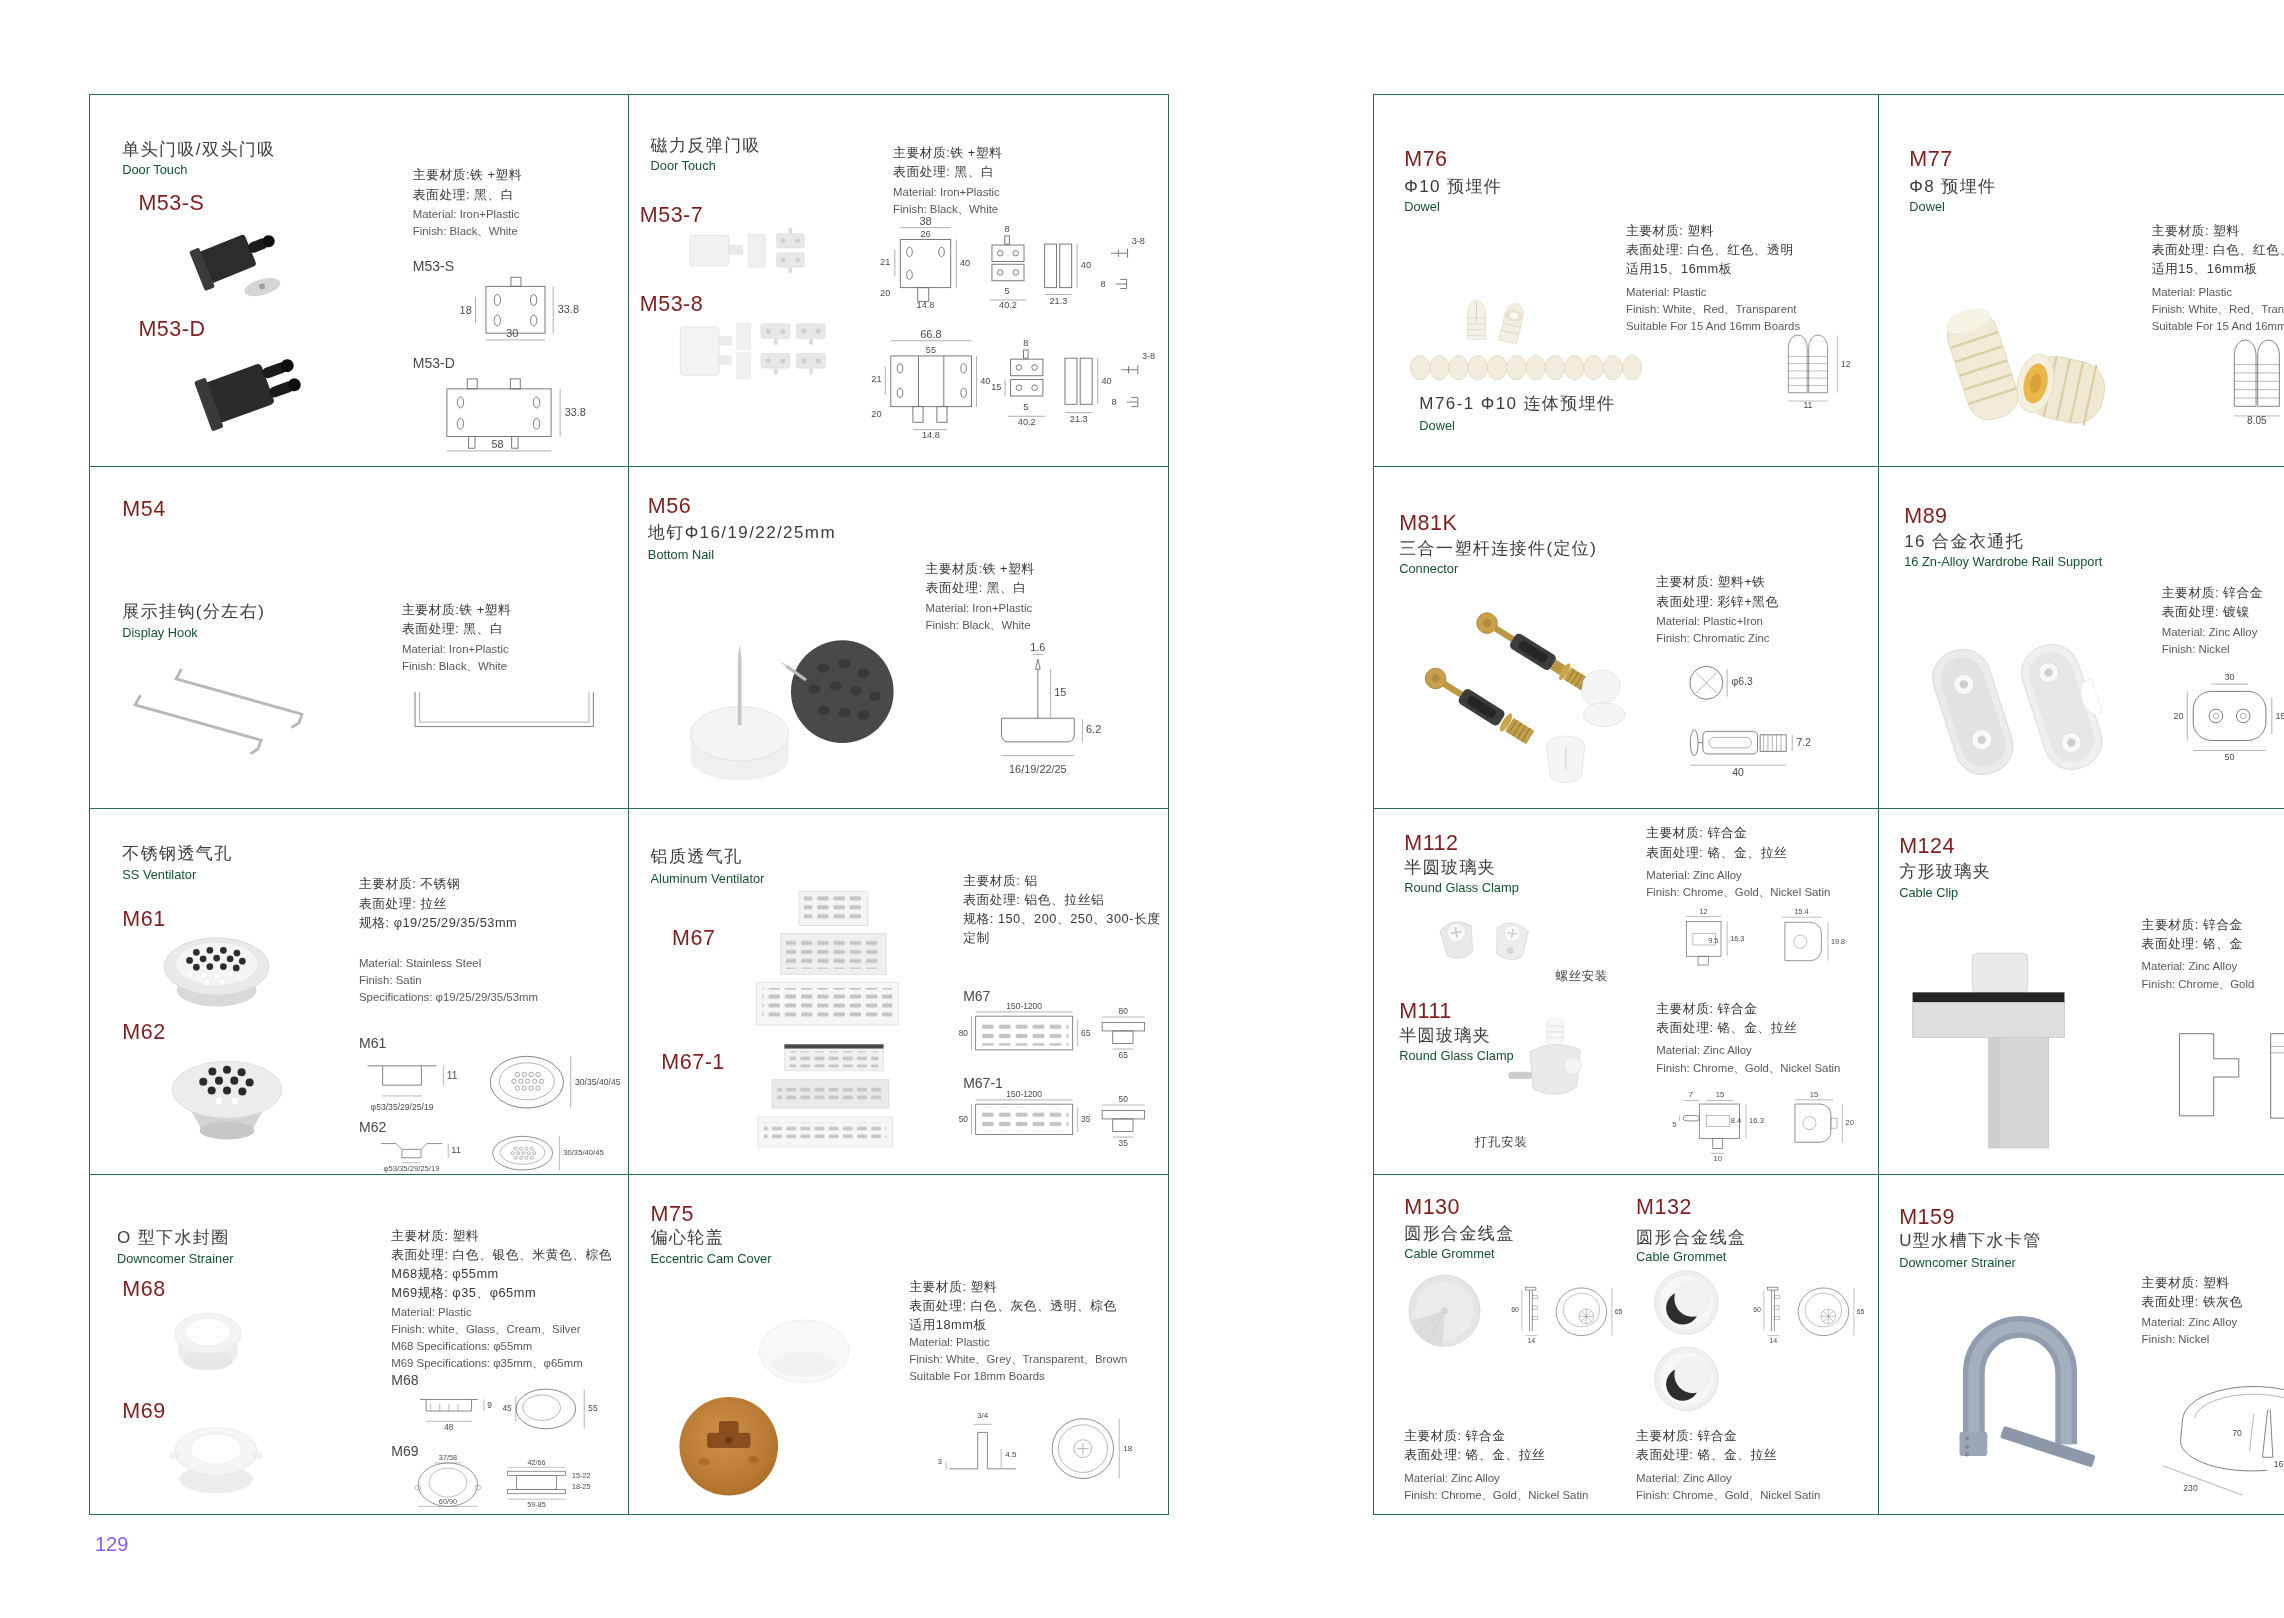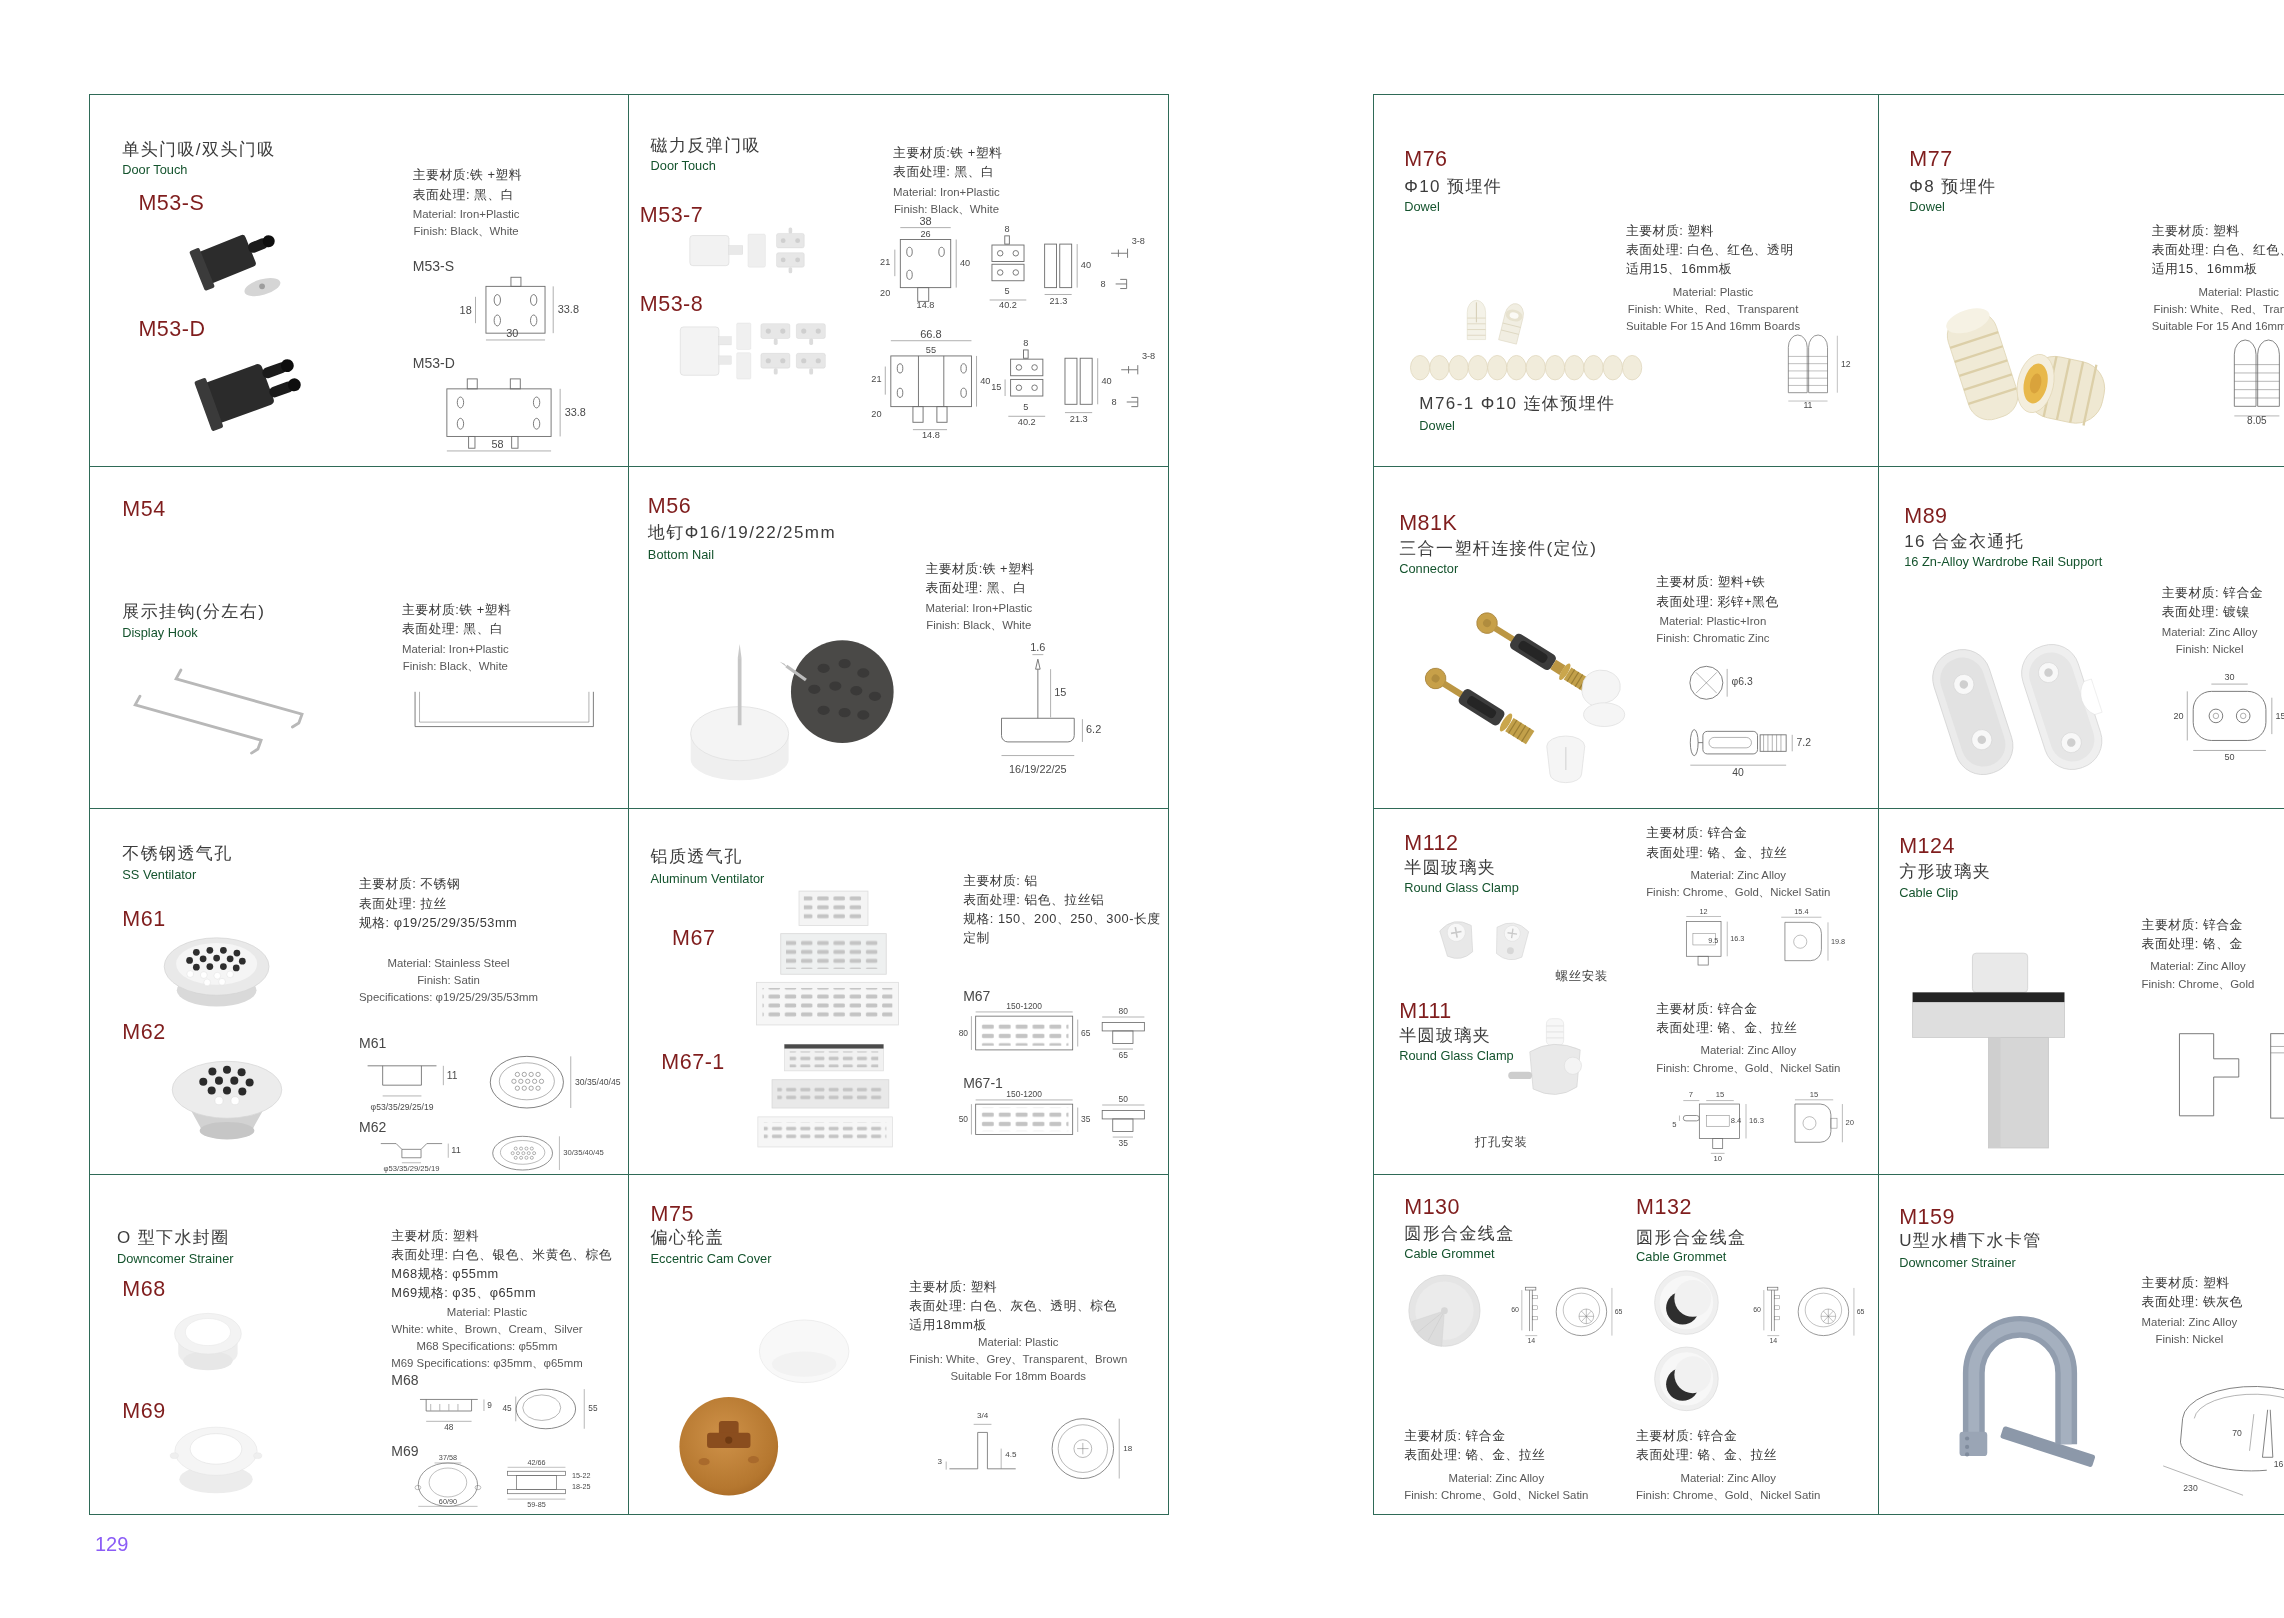--- a/index.html
+++ b/index.html
@@ -9,21 +9,21 @@
   .cell{position:relative;border-right:0.9px solid #2f6a57;border-bottom:0.9px solid #2f6a57;overflow:hidden;}
   .cell:nth-child(2n){border-right:none;}
   .cell:nth-last-child(-n+2){border-bottom:none;}
   .tcn{font-size:17px;color:#3c3c3c;letter-spacing:1.4px;}
   .ten{font-size:12.8px;color:#14532d;}
   .code{font-size:21.5px;color:#7f1d1d;letter-spacing:0.5px;}
   .dl{font-size:14px;color:#474747;}
   .note{font-size:12.3px;color:#3c3c3c;letter-spacing:0.9px;}
   .specs{line-height:1.5;}
   .scn{font-size:12.8px;color:#393939;letter-spacing:0.5px;}
-  .sen{font-size:11.4px;color:#585858;text-align:center;}
+  .sen{font-size:11.4px;color:#585858;}
   .pageno{font-size:20px;color:#8b5cf6;}
   svg{overflow:visible;}
   svg text{font-size:24px;fill:#4a4a4a;font-family:"Liberation Sans","DejaVu Sans",sans-serif;}
   svg text.s{font-size:20px;}
   .ln{stroke:#6e6e6e;stroke-width:2;fill:none;}
   .dm{stroke:#8a8a8a;stroke-width:1.5;fill:none;}
 </style>
 </head>
 <body>
 
@@ -518,21 +518,21 @@
       <ellipse cx="180" cy="112" rx="88" ry="52" fill="#ffffff" stroke="#e0e0e0" stroke-width="2"></ellipse>
     </svg>
     <div class="abs specs" style="left:56%;top:15%">
       <div class="scn">主要材质: 塑料</div>
       <div class="scn">表面处理: 白色、银色、米黄色、棕色</div>
       <div class="scn">M68规格: φ55mm</div>
       <div class="scn">M69规格: φ35、φ65mm</div>
     </div>
     <div class="abs specs" style="left:56%;top:38%">
       <div class="sen">Material: Plastic</div>
-      <div class="sen">White: white、Brown、Cream、Silver</div>
+      <div class="sen">Finish: white、Glass、Cream、Silver</div>
       <div class="sen">M68 Specifications: φ55mm</div>
       <div class="sen">M69 Specifications: φ35mm、φ65mm</div>
     </div>
     <div class="abs dl" style="left:56%;top:58%">M68</div>
     <svg class="abs" style="left:57%;top:62%;width:40%;height:14%" viewBox="0 0 470 115">
       <line x1="30" y1="35" x2="170" y2="35" class="ln"></line>
       <path d="M45,35 v28 h110 v-28" class="ln"></path>
       <line x1="56" y1="46" x2="56" y2="62" class="ln" style="stroke-width:1.2"></line>
         <line x1="78" y1="46" x2="78" y2="62" class="ln" style="stroke-width:1.2"></line>
       <line x1="100" y1="46" x2="100" y2="62" class="ln" style="stroke-width:1.2"></line>

